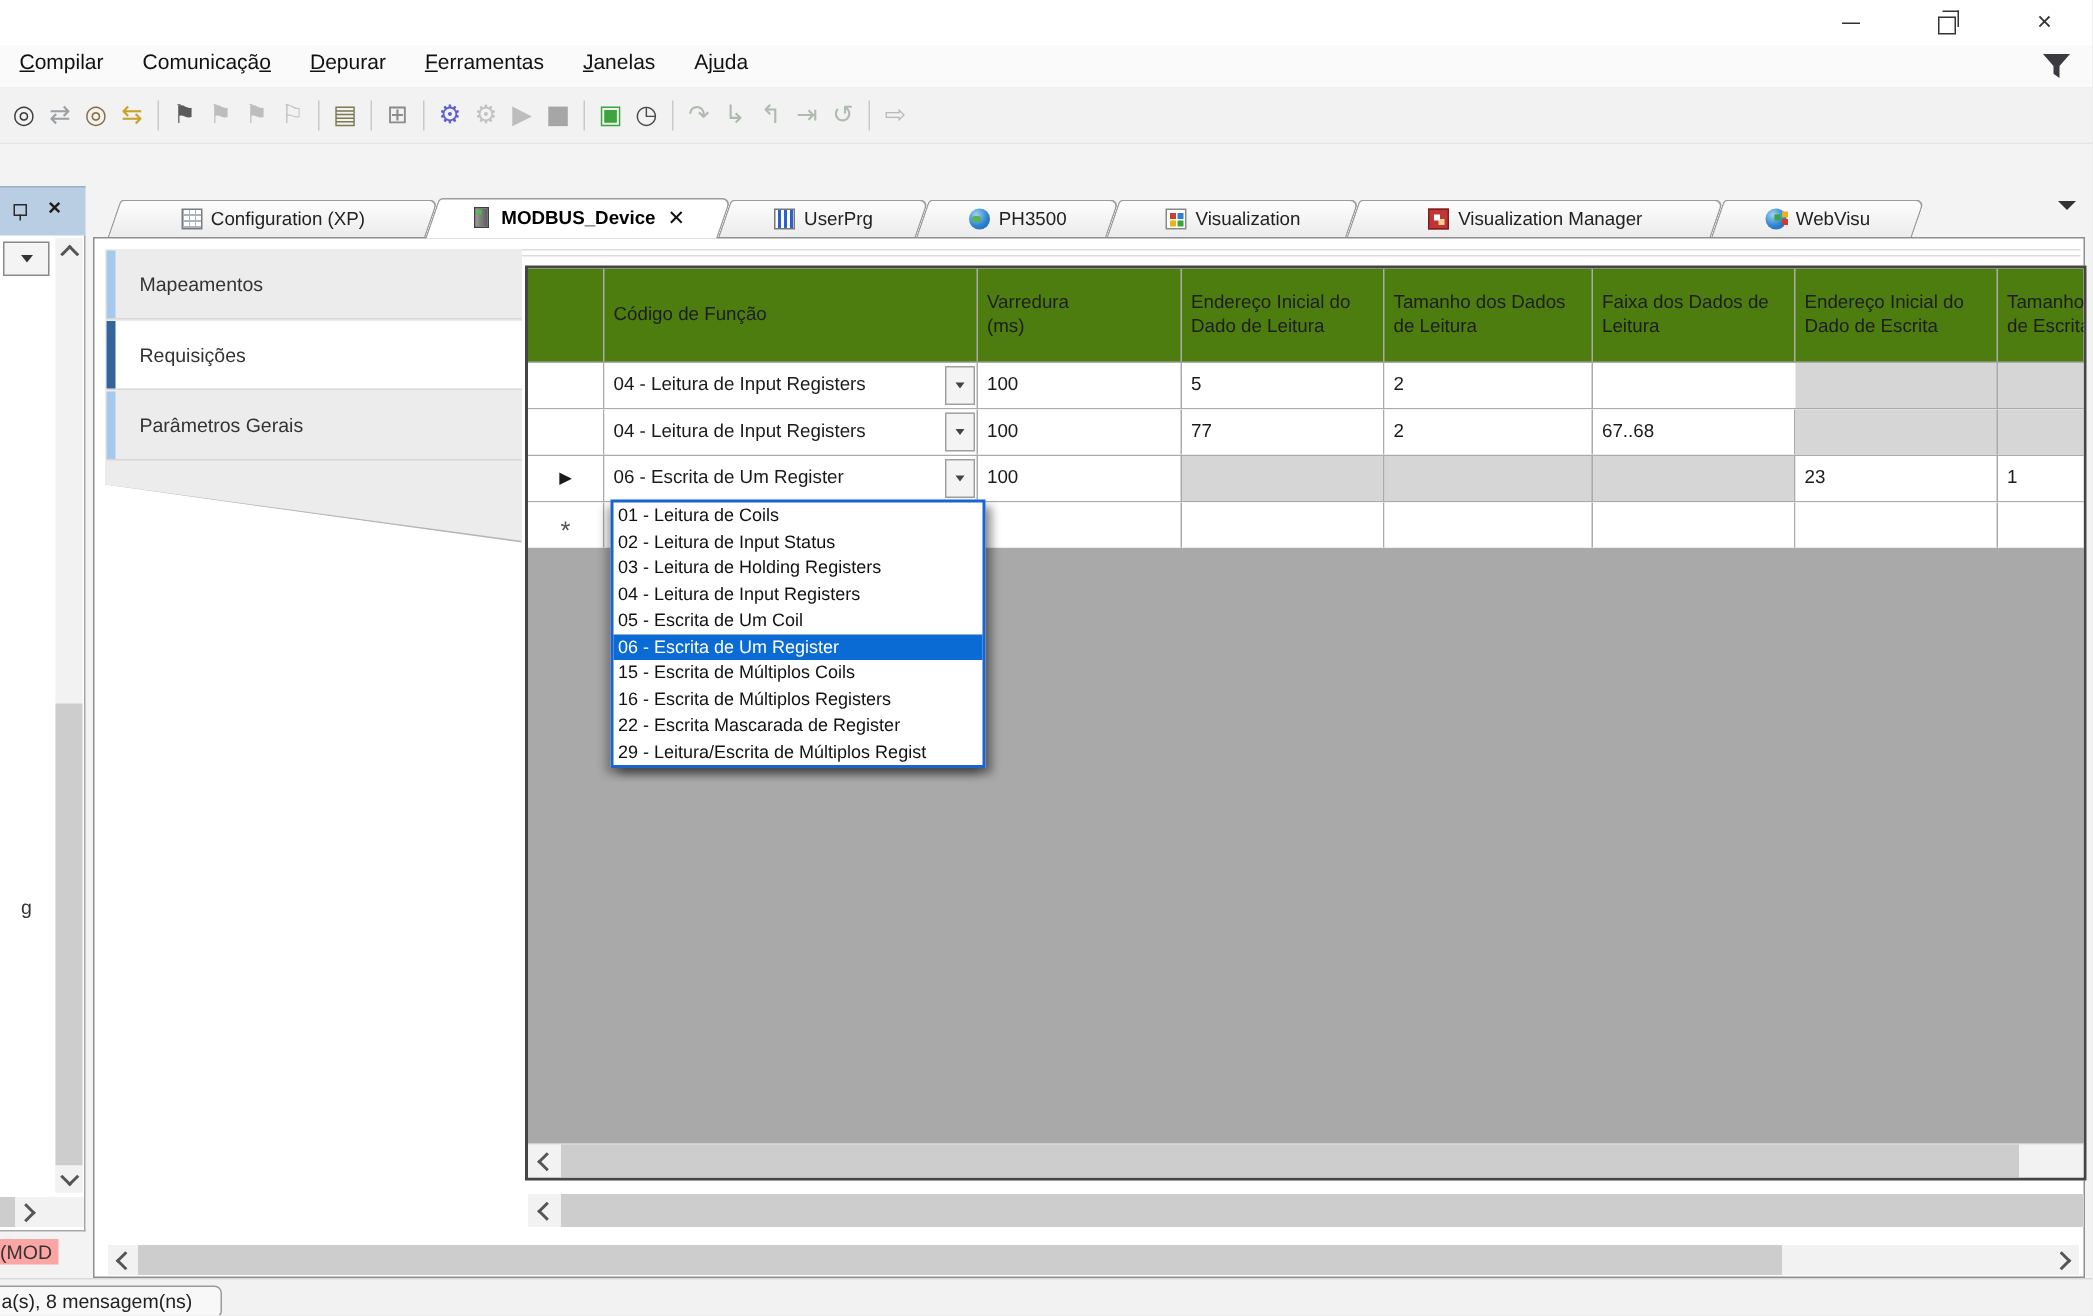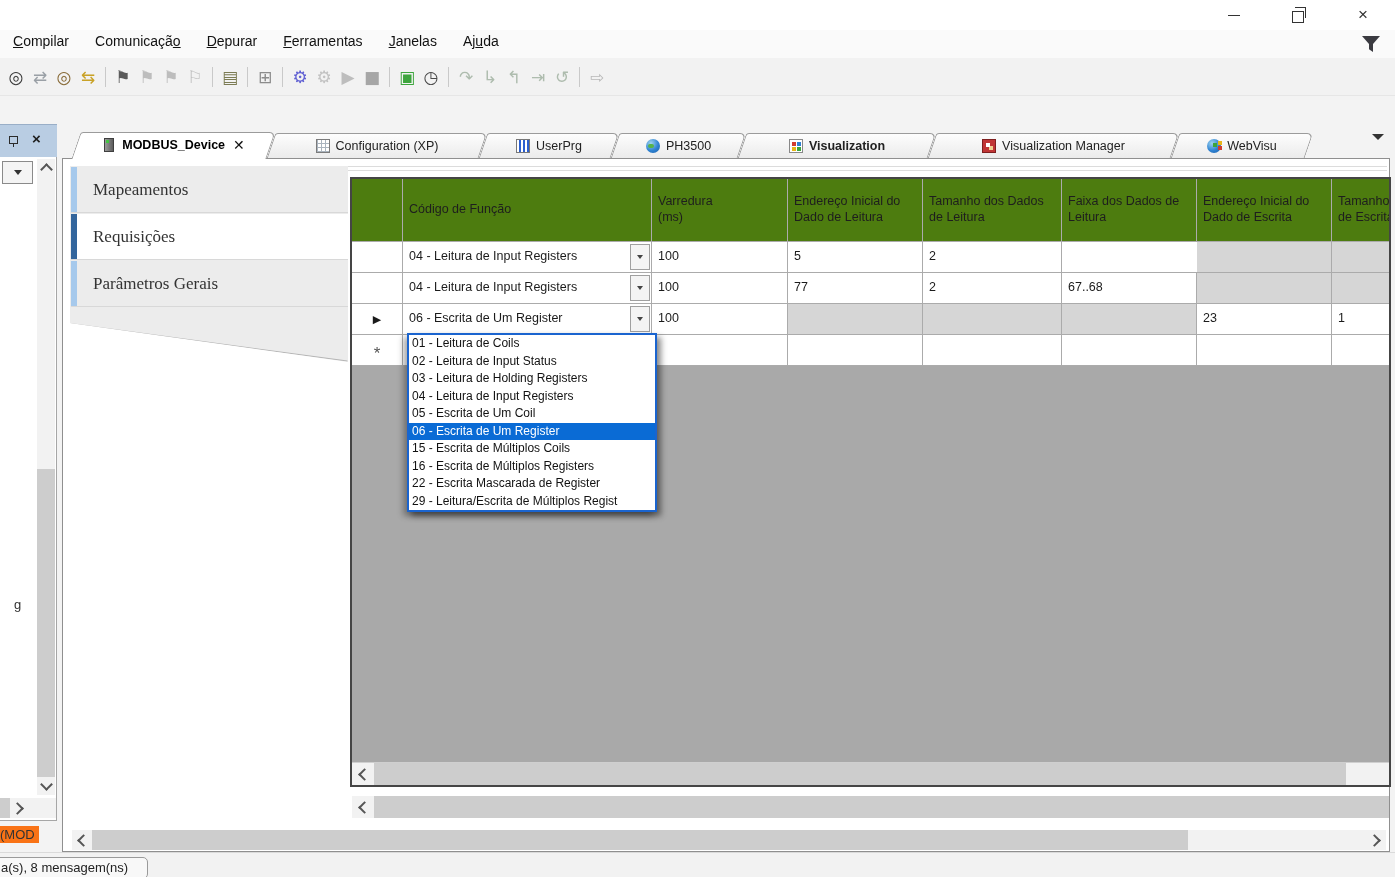--- a/index.html
+++ b/index.html
@@ -39,21 +39,21 @@
   .chev.up{transform:rotate(135deg);margin-top:3px;}
   .chev.down{transform:rotate(-45deg);margin-bottom:3px;}
   .chev.left{transform:rotate(45deg);margin-left:3px;}
   .chev.right{transform:rotate(225deg);margin-right:3px;}
   #dock-hsb{position:absolute;left:0;top:641px;width:56px;height:20px;background:#f2f2f2;}
   #dock-hsb .piece{position:absolute;left:0;top:0;width:10px;height:20px;background:#cdcdcd;}
   #dock-hsb .sbbtn{left:10px;top:1px;}
   .ptext{position:absolute;font-size:13px;color:#333;white-space:nowrap;}
   .pt0{left:14px;top:440px;}
   .pt1{left:0;top:645px;}
-  .pt2{left:0;top:669px;background:#f97316;padding:1px 4px 1px 0;text-align:center;}
+  .pt2{left:0;top:669px;background:#fca5a5;padding:1px 4px 1px 0;text-align:center;}
   
   #tabstrip{position:absolute;left:62px;top:36px;width:1326px;height:26px;display:flex;align-items:flex-end;padding-left:14px;box-sizing:border-box;}
   .tab{position:relative;height:25px;flex:none;}
   .tabbg{position:absolute;inset:0;background:linear-gradient(#fdfdfd,#ebebeb);border:1px solid #9b9b9b;border-bottom:none;border-radius:3px 6px 0 0;transform:skewX(-19deg);}
   .tab.active{z-index:3;height:26px;}
   .tab.active .tabbg{background:#fff;bottom:-1px;}
   .tabc{position:relative;display:flex;align-items:center;justify-content:center;gap:6px;height:100%;padding:0 10px;font-size:12.5px;color:#222;white-space:nowrap;overflow:hidden;}
   .tab.active .tabc{font-weight:700;color:#000;}
   .tclose{font-weight:700;font-size:14px;color:#111;margin-left:2px;}
   .ticon{width:14px;height:14px;flex:none;position:relative;box-sizing:border-box;}
@@ -73,21 +73,21 @@
   
   #editor-panel{position:absolute;left:62px;top:62px;width:1328px;height:694px;background:#fff;border:1px solid #8f8f8f;box-sizing:border-box;}
   #toplines{position:absolute;left:285px;right:2px;top:7px;height:3px;border-top:1px solid #dcdcdc;border-bottom:1px solid #dcdcdc;}
   
   #sidetabs{position:absolute;left:7px;top:7px;width:278px;height:200px;background:#ececec;clip-path:polygon(0 0,100% 0,100% 196px,0 157px);}
   #sidetabs::after{content:"";position:absolute;left:0;top:157px;width:280px;height:1px;background:#b5b5b5;transform-origin:0 0;transform:rotate(7.7deg);}
   .side-tab{position:relative;height:45px;margin:1px 0 1px 1px;background:#ececec;border-bottom:1px solid #d8d8d8;display:flex;align-items:center;}
   .side-tab .accent{width:6px;height:100%;background:var(--light-accent-blue);flex:none;}
   .side-tab.selected{background:#fff;}
   .side-tab.selected .accent{background:var(--accent-blue);}
-  .stlabel{padding-left:16px;font-size:17px;color:#333;font-family:Liberation Serif, serif;}
+  .stlabel{padding-left:16px;font-size:13px;color:#333;}
   
   #grid{position:absolute;left:287px;top:18px;width:1041px;height:610px;border:2px solid #454545;box-sizing:border-box;background:#fff;overflow:hidden;display:flex;flex-direction:column;}
   #grid-header{display:flex;height:62px;flex:none;background:#4d7c0f;border-bottom:1px solid #ababab;}
   .ghcell{box-sizing:border-box;border-right:1px solid #ababab;padding:4px 6px;font-size:12.5px;color:#1e1e1e;display:flex;align-items:center;white-space:pre-line;line-height:1.25;overflow:hidden;flex:none;}
   .grow{display:flex;height:30px;flex:none;border-bottom:1px solid #ababab;background:#fff;}
   .gcell{box-sizing:border-box;border-right:1px solid #ababab;padding:0 6px;font-size:12.5px;line-height:28px;white-space:nowrap;overflow:hidden;position:relative;flex:none;background:#fff;}
   .gcell.disabled{background:var(--disabled-cell);}
   .gcell.marker{display:flex;align-items:center;justify-content:center;padding:0;}
   .cur{font-size:11px;color:#1a1a1a;}
   .newstar{font-size:17px;color:#555;line-height:10px;margin-top:8px;}
@@ -204,50 +204,50 @@
       </div>
       <div id="dock-hsb">
         <div class="piece"></div>
         <div class="sbbtn">
             <span class="chev right"></span>
           </div>
       </div>
     </div>
 
     <div id="tabstrip">
+        <div class="tab" style="width: 212px;">
+          <span class="tabbg"></span>
+          <span class="tabc">
+            <span class="ticon config"></span>
+            <span class="tlabel">Configuration (XP)</span>
+          </span>
+        </div>
         <div class="tab active" style="width: 195px;">
           <span class="tabbg"></span>
           <span class="tabc">
             <span class="ticon device"></span>
             <span class="tlabel">MODBUS_Device</span>
             <span class="tclose">✕</span>
           </span>
         </div>
-        <div class="tab" style="width: 212px;">
-          <span class="tabbg"></span>
-          <span class="tabc">
-            <span class="ticon config"></span>
-            <span class="tlabel">Configuration (XP)</span>
-          </span>
-        </div>
         <div class="tab" style="width: 132px;">
           <span class="tabbg"></span>
           <span class="tabc">
             <span class="ticon userprg"></span>
             <span class="tlabel">UserPrg</span>
           </span>
         </div>
         <div class="tab" style="width: 127px;">
           <span class="tabbg"></span>
           <span class="tabc">
             <span class="ticon globe"></span>
             <span class="tlabel">PH3500</span>
           </span>
         </div>
-        <div class="tab" style="width: 190px; font-weight: bold;">
+        <div class="tab" style="width: 160px;">
           <span class="tabbg"></span>
           <span class="tabc">
             <span class="ticon visualization"></span>
             <span class="tlabel">Visualization</span>
           </span>
         </div>
         <div class="tab" style="width: 243px;">
           <span class="tabbg"></span>
           <span class="tabc">
             <span class="ticon vis-manager"></span>

